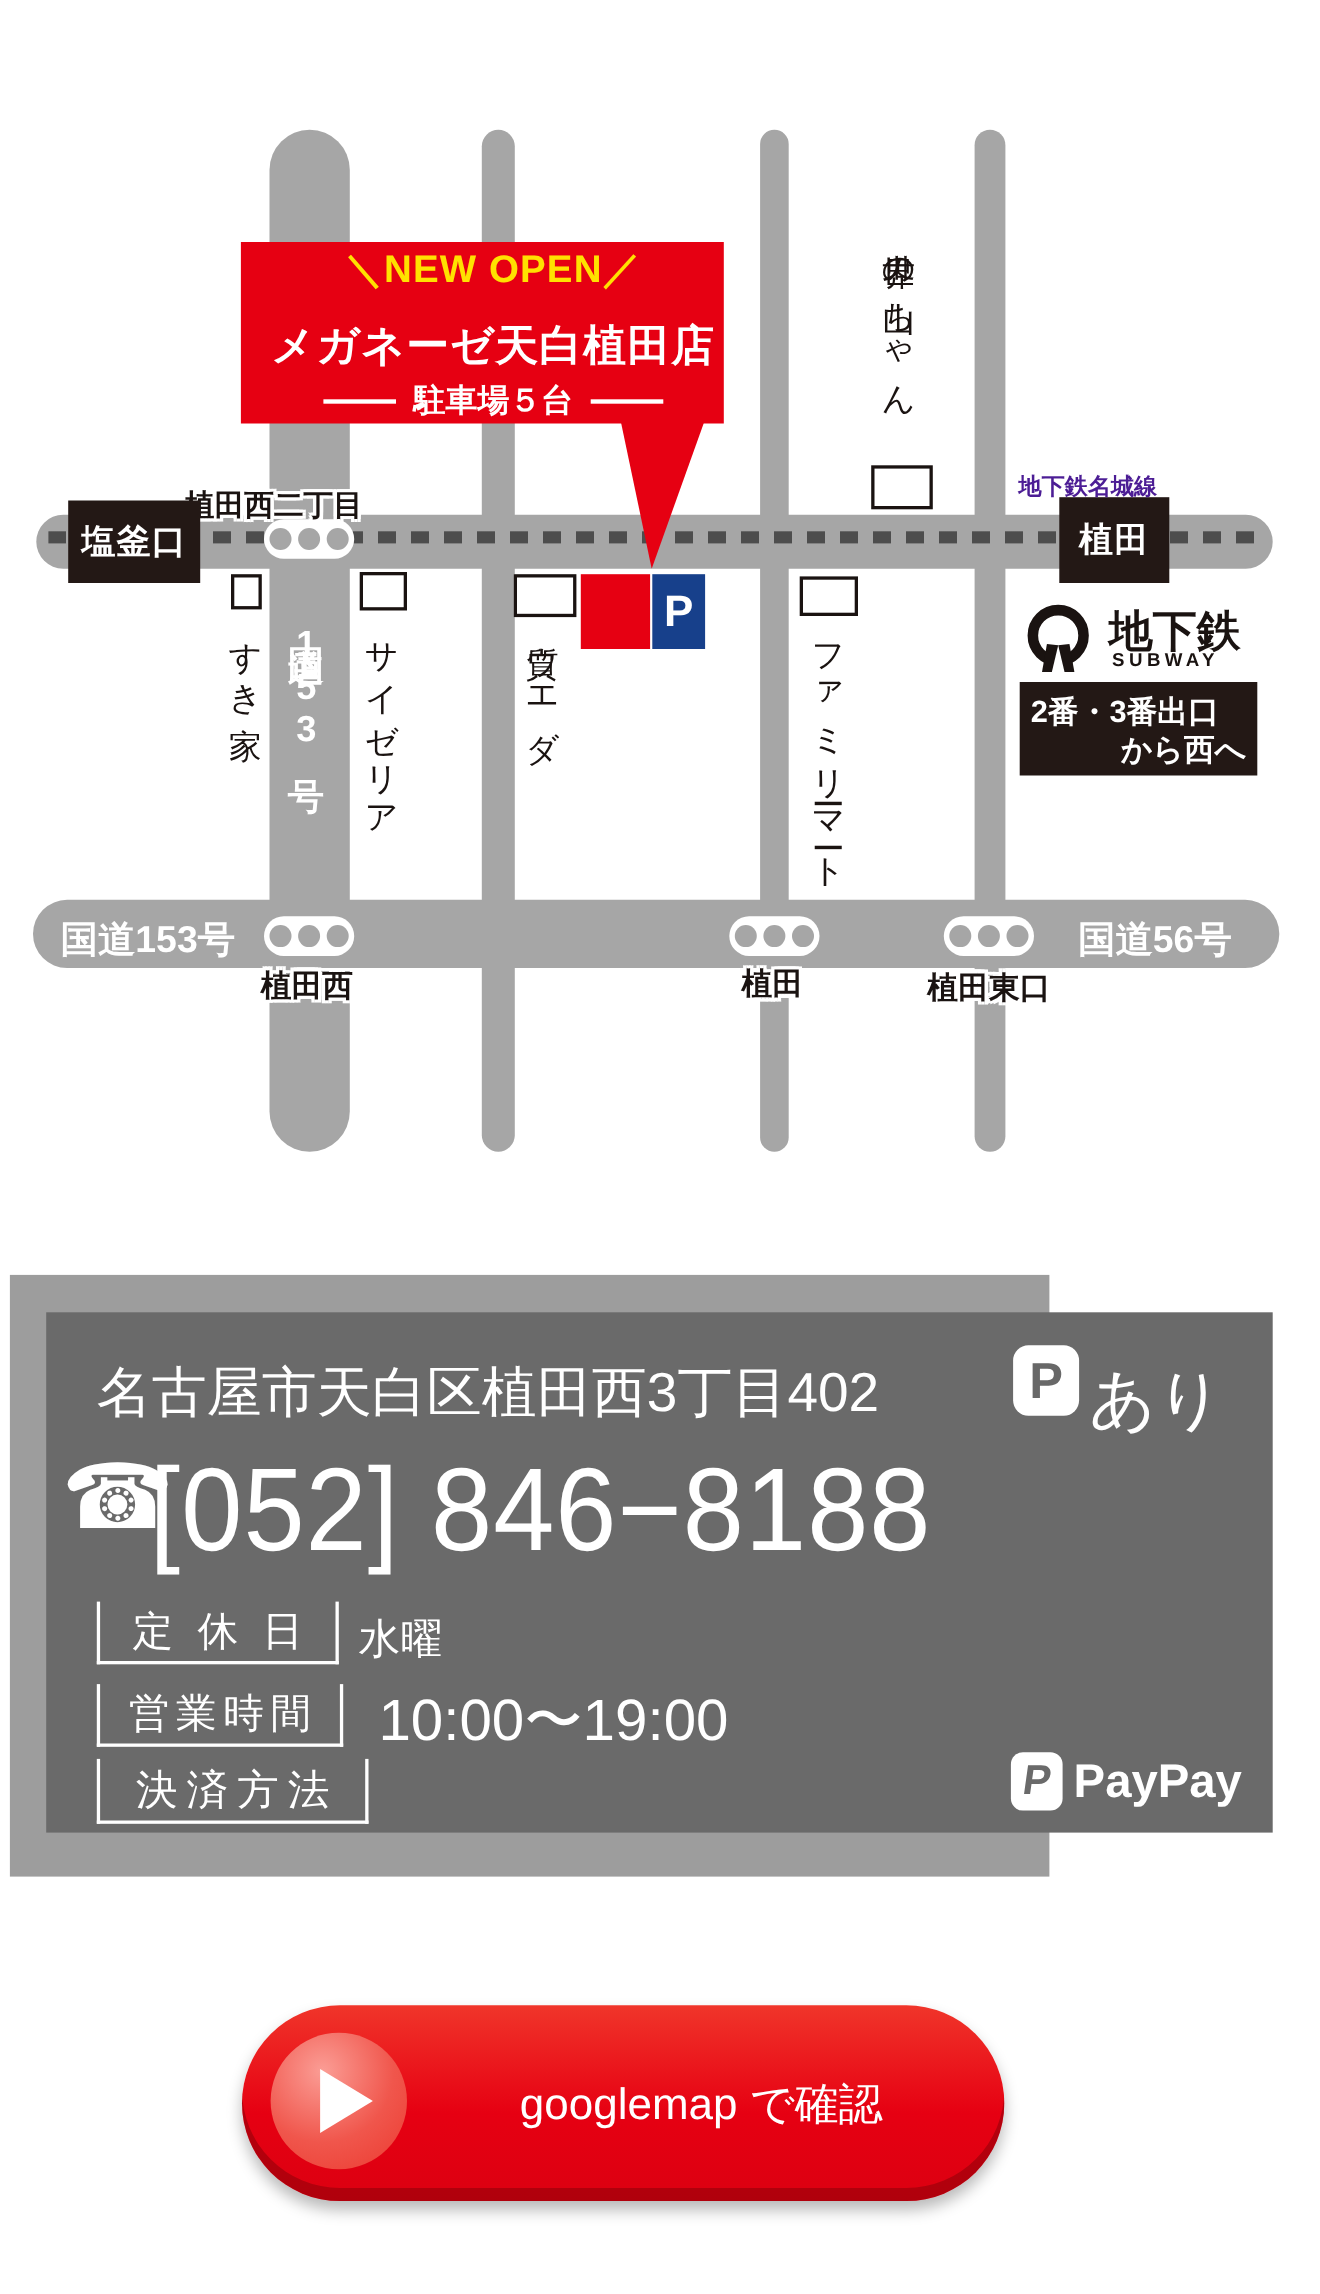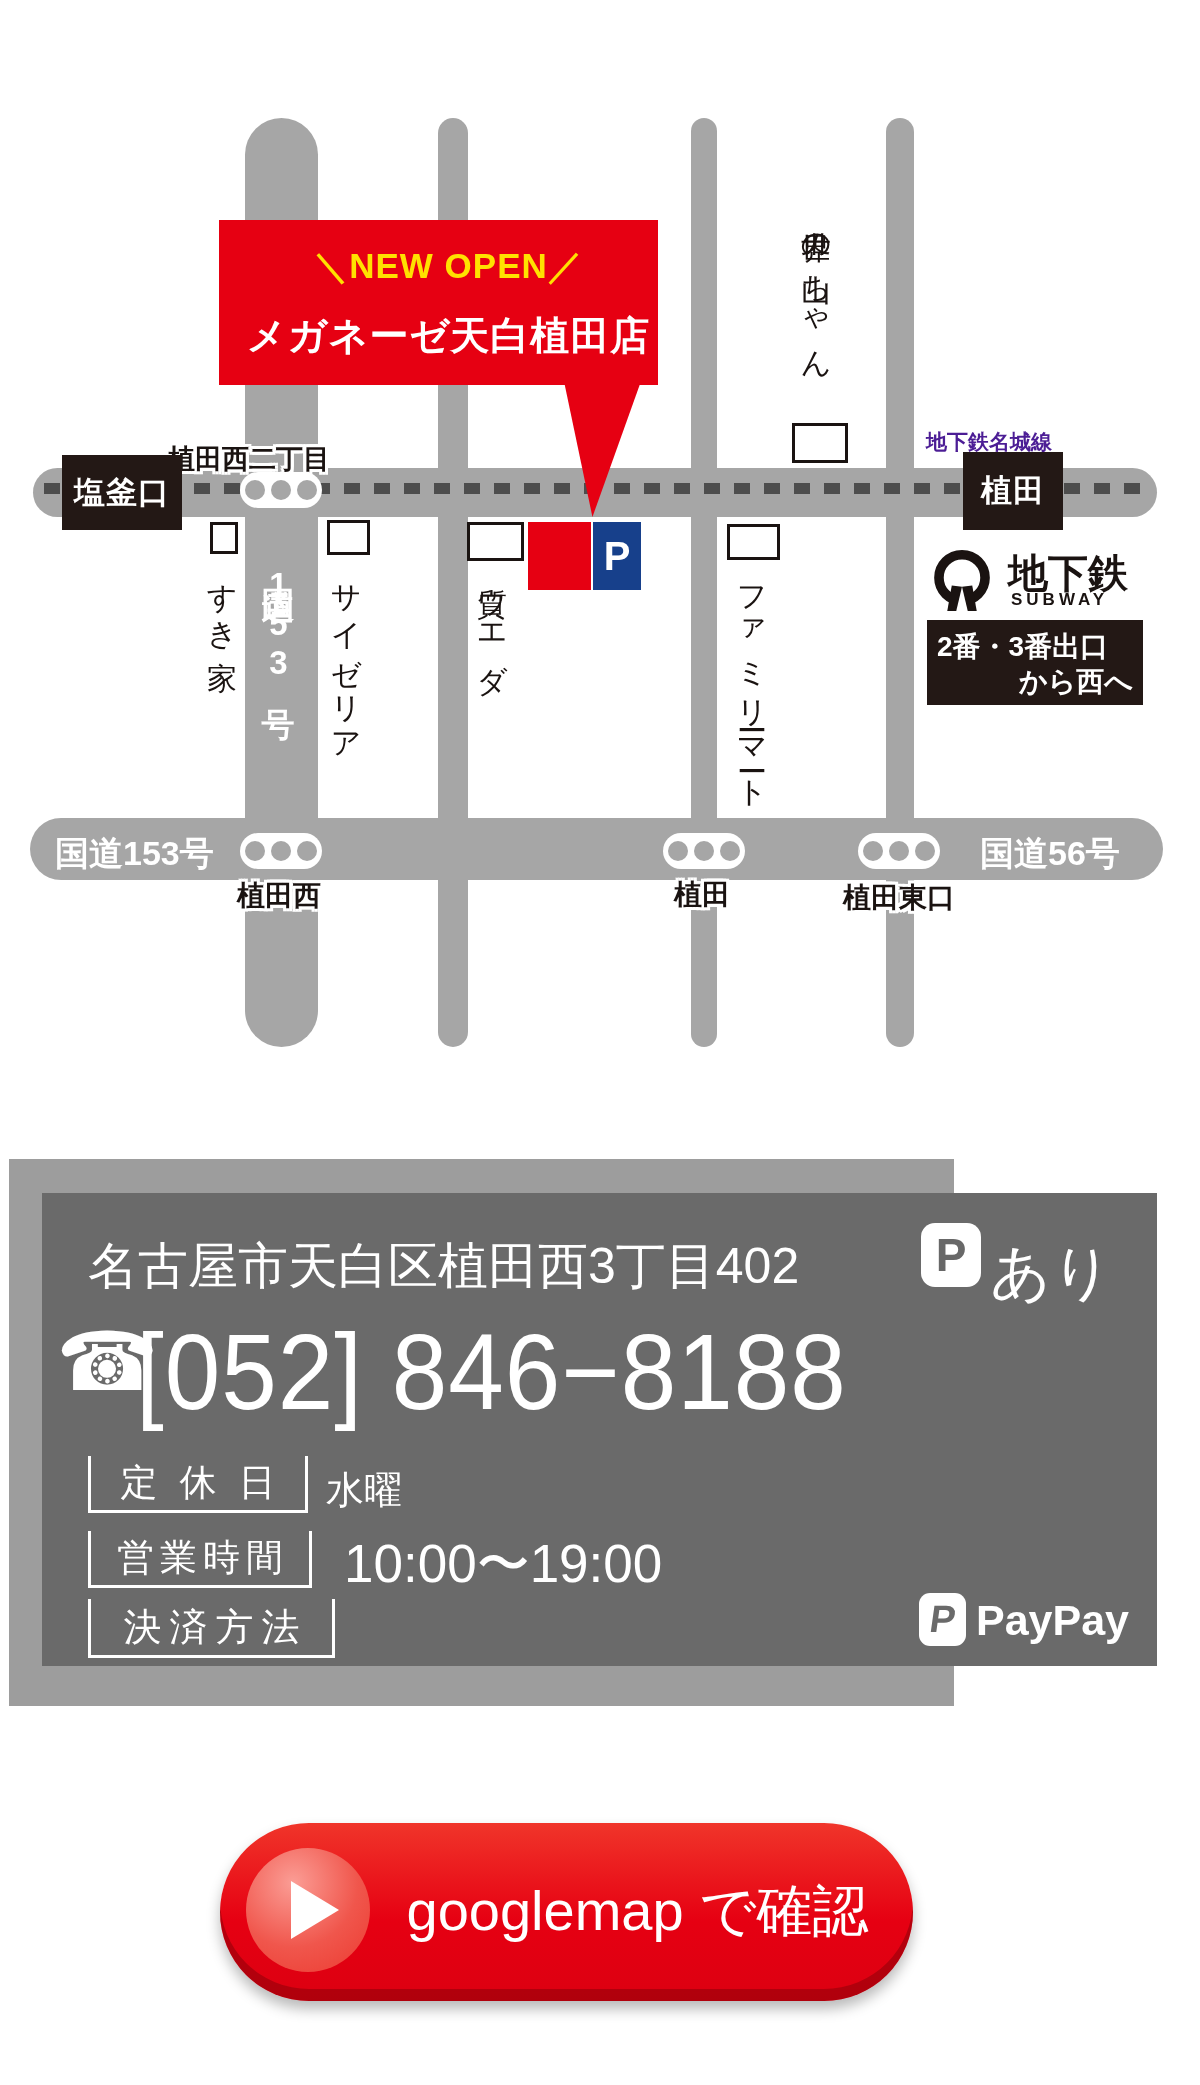--- a/index.html
+++ b/index.html
@@ -78,21 +78,21 @@
   .gbtn{position:absolute;left:220px;top:1823px;width:693px;height:178px;border-radius:92px;border:0;
     background:linear-gradient(180deg,#f0352a 0%,#e60012 55%,#dc0011 100%);
     box-shadow:inset 0 -12px 0 rgba(140,0,10,.55), 0 8px 14px rgba(0,0,0,.28);
     cursor:pointer;display:block;}
   .gbtn-circle{position:absolute;left:26px;top:25px;width:124px;height:124px;border-radius:50%;
     background:radial-gradient(circle at 38% 28%,#fb9d95 0%,#f0564c 55%,#ec3a30 100%);
     display:flex;align-items:center;justify-content:center;}
   .gbtn-tri{width:0;height:0;border-left:48px solid #fff;border-top:29px solid transparent;
     border-bottom:29px solid transparent;margin-left:14px;}
   .gbtn-label{position:absolute;left:168px;right:26px;top:0;height:178px;display:flex;
-    align-items:center;justify-content:center;color:#fff;font-size:56px;white-space:nowrap;}
+    align-items:center;justify-content:center;color:#fff;font-size:40px;white-space:nowrap;}
 </style>
 </head>
 <body>
 
 <div class="page">
 
   <div class="abs" style="left:0;top:0;width:1200px;height:1110px;">
 
     <div class="road road-v" style="left:245px;top:118px;width:73px;height:929px;"></div>
     <div class="road road-v2" style="left:438px;top:118px;width:30px;height:929px;"></div>
@@ -128,20 +128,25 @@
     <div class="outline-label" style="left:237px;top:877px;font-size:28px;">植田西</div>
     <div class="outline-label" style="left:674px;top:876px;font-size:28px;">植田</div>
     <div class="outline-label" style="left:843px;top:879px;font-size:28px;">植田東口</div>
 
     <div class="station-box" style="left:62px;top:455px;width:120px;height:75px;">塩釜口</div>
     <div class="station-box" style="left:963px;top:452px;width:100px;height:78px;">植田</div>
 
     <div class="banner">
       <div class="l1">＼NEW OPEN／</div>
       <div class="l2">メガネーゼ天白植田店</div>
+      <div class="l3">
+        <span class="hr"></span>
+        <span>駐車場５台</span>
+        <span class="hr"></span>
+      </div>
     </div>
     <div class="banner-tail"></div>
 
     <div class="store-sq" style="left:528px;top:522px;width:63px;height:68px;"></div>
     <div class="parking-sq" style="left:593px;top:522px;width:48px;height:68px;">P</div>
 
     <div class="sq" style="left:210px;top:522px;width:28px;height:32px;"></div>
     <div class="sq" style="left:327px;top:520px;width:43px;height:35px;"></div>
     <div class="sq" style="left:467px;top:522px;width:57px;height:39px;"></div>
     <div class="sq" style="left:727px;top:524px;width:53px;height:36px;"></div>

